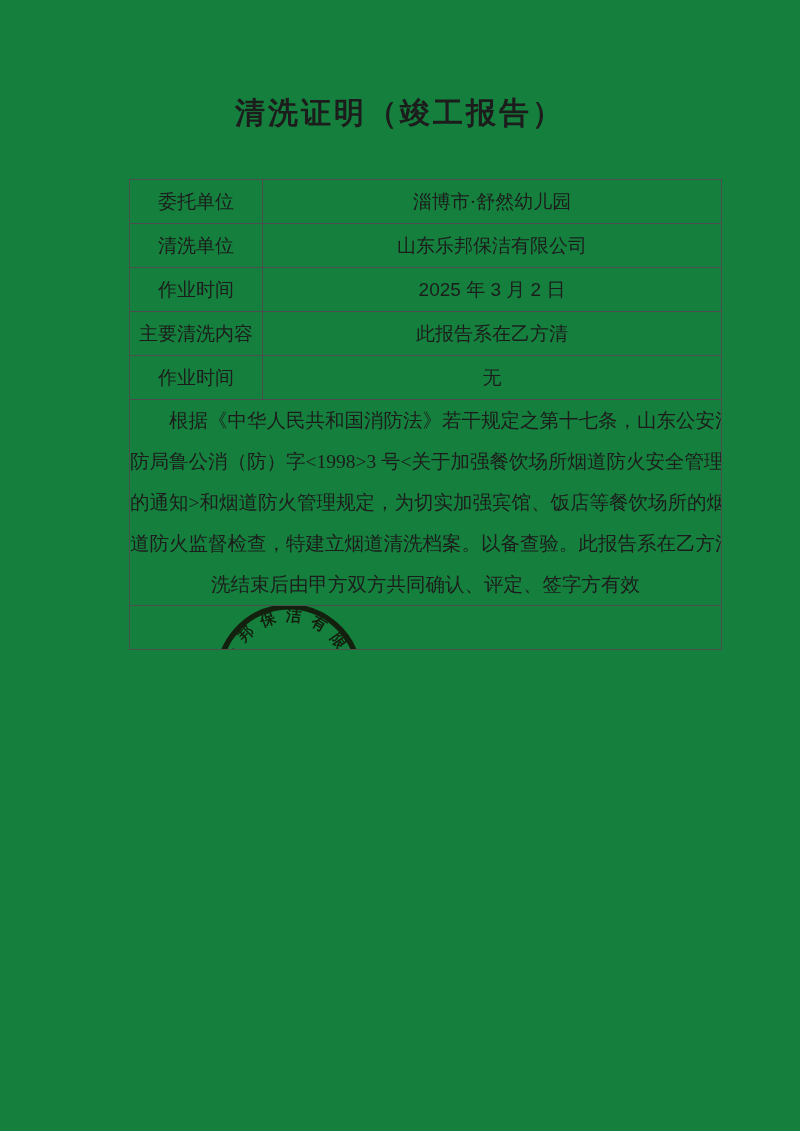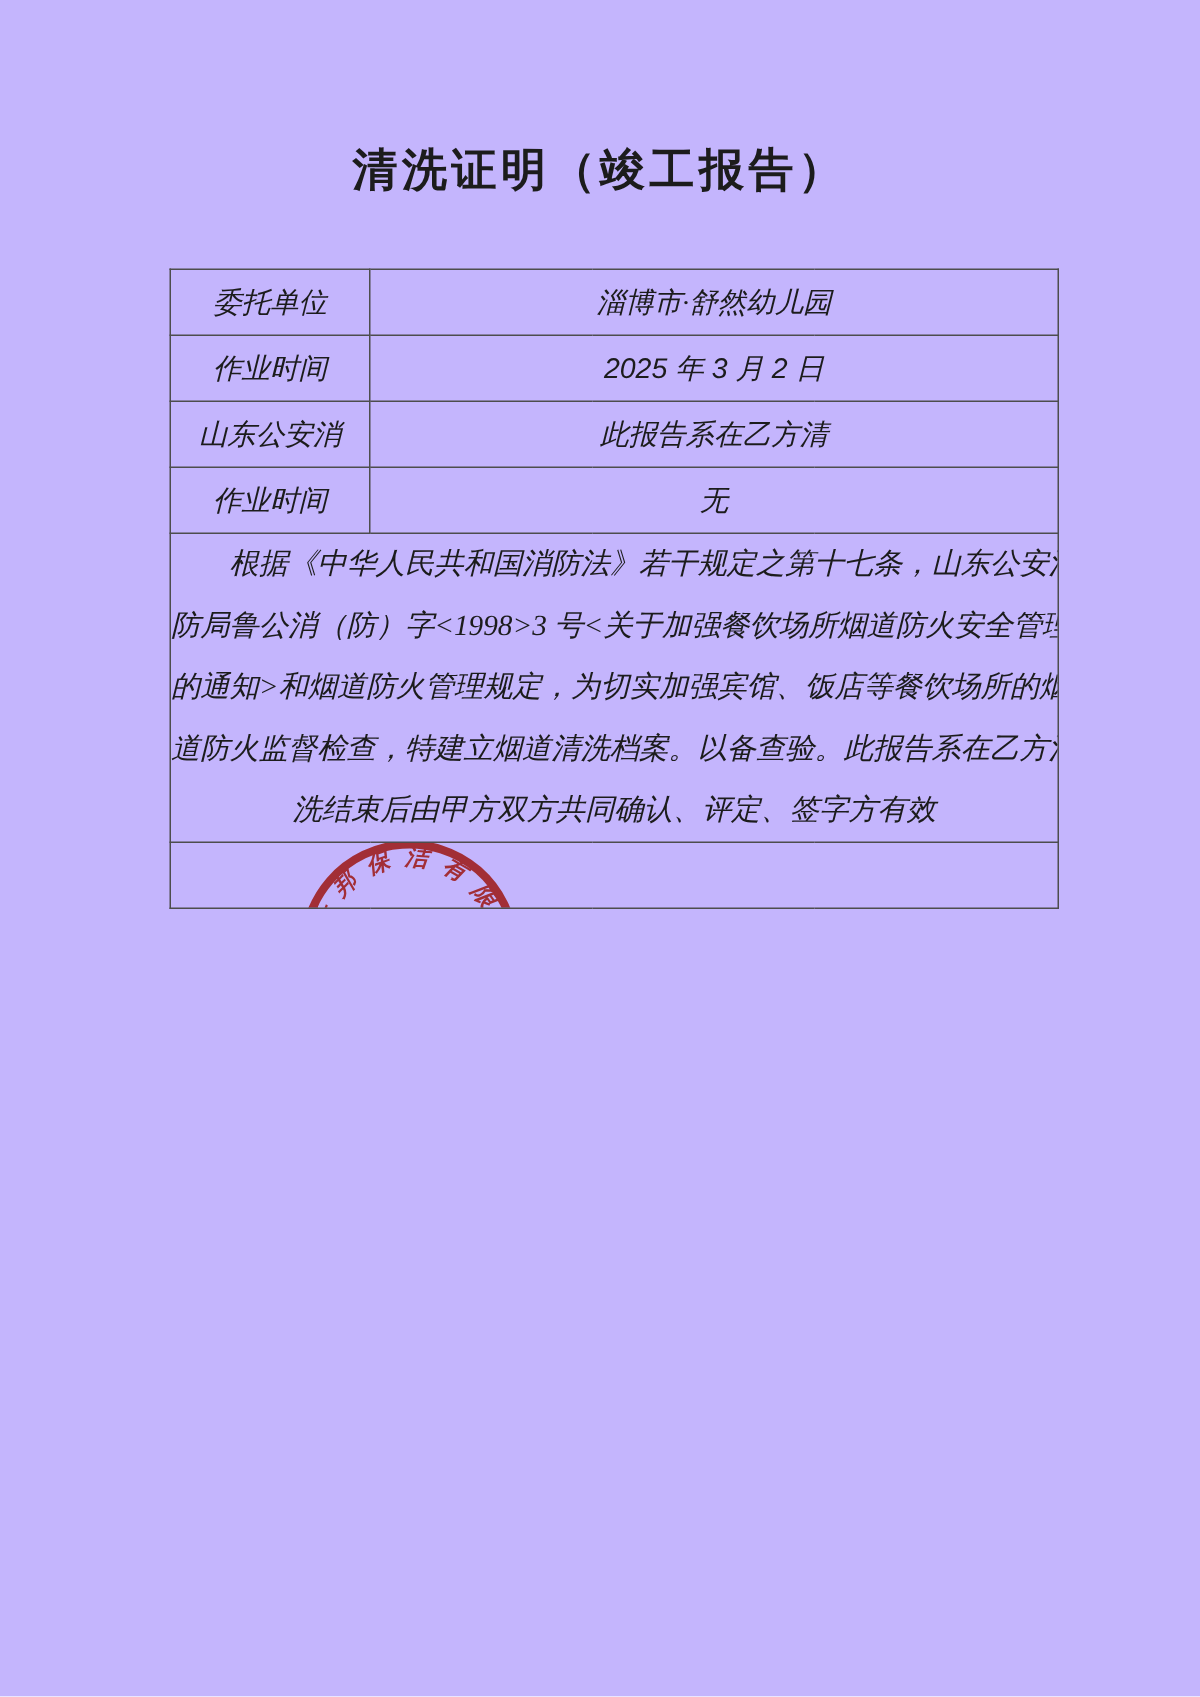--- a/index.html
+++ b/index.html
@@ -1,38 +1,37 @@
 <!DOCTYPE html>
 <html><head>
 <meta charset="utf-8">
 <style>
   html,body{margin:0;padding:0;background:#ffffff;}
   .page{
     position:relative;
     width:800px;height:1131px;
-    background:#c4b5fd;
+    background:#15803d;
     font-family:"Liberation Serif","DejaVu Serif",serif;
     color:#1c1c1c;
     overflow:hidden;
   }
   .doc-title{
     position:absolute;
     top:93px;left:0;width:800px;
     text-align:center;
     font-size:30px;
     font-weight:bold;
     letter-spacing:3px;
   }
   table.cert{
     position:absolute;
-    left:113px;top:179px;
+    left:129px;top:179px;
     width:592px;
     border-collapse:collapse;
     table-layout:fixed;
-    font-style:italic;
   }
   table.cert td{
     border:1px solid #4d4d4d;
     height:43px;
     text-align:center;
     vertical-align:middle;
     font-size:19px;
     padding:0;
     overflow:hidden;
   }
@@ -84,25 +83,29 @@
         <col style="width:148px">
         <col style="width:148px">
         <col style="width:163px">
     </colgroup>
     <tbody>
       <tr>
         <td>委托单位</td>
         <td colspan="3">淄博市·舒然幼儿园</td>
       </tr>
       <tr>
+        <td>清洗单位</td>
+        <td colspan="3">山东乐邦保洁有限公司</td>
+      </tr>
+      <tr>
         <td>作业时间</td>
         <td colspan="3" class="num-cell">2025 年 3 月 2 日</td>
       </tr>
       <tr>
-        <td>山东公安消</td>
+        <td>主要清洗内容</td>
         <td colspan="3">此报告系在乙方清</td>
       </tr>
       <tr>
         <td>作业时间</td>
         <td colspan="3">无</td>
       </tr>
       <tr>
         <td colspan="4" class="notice-cell">
           <div class="notice-line first">根据《中华人民共和国消防法》若干规定之第十七条，山东公安消</div>
           <div class="notice-line">防局鲁公消（防）字&lt;1998&gt;3 号&lt;关于加强餐饮场所烟道防火安全管理</div>

